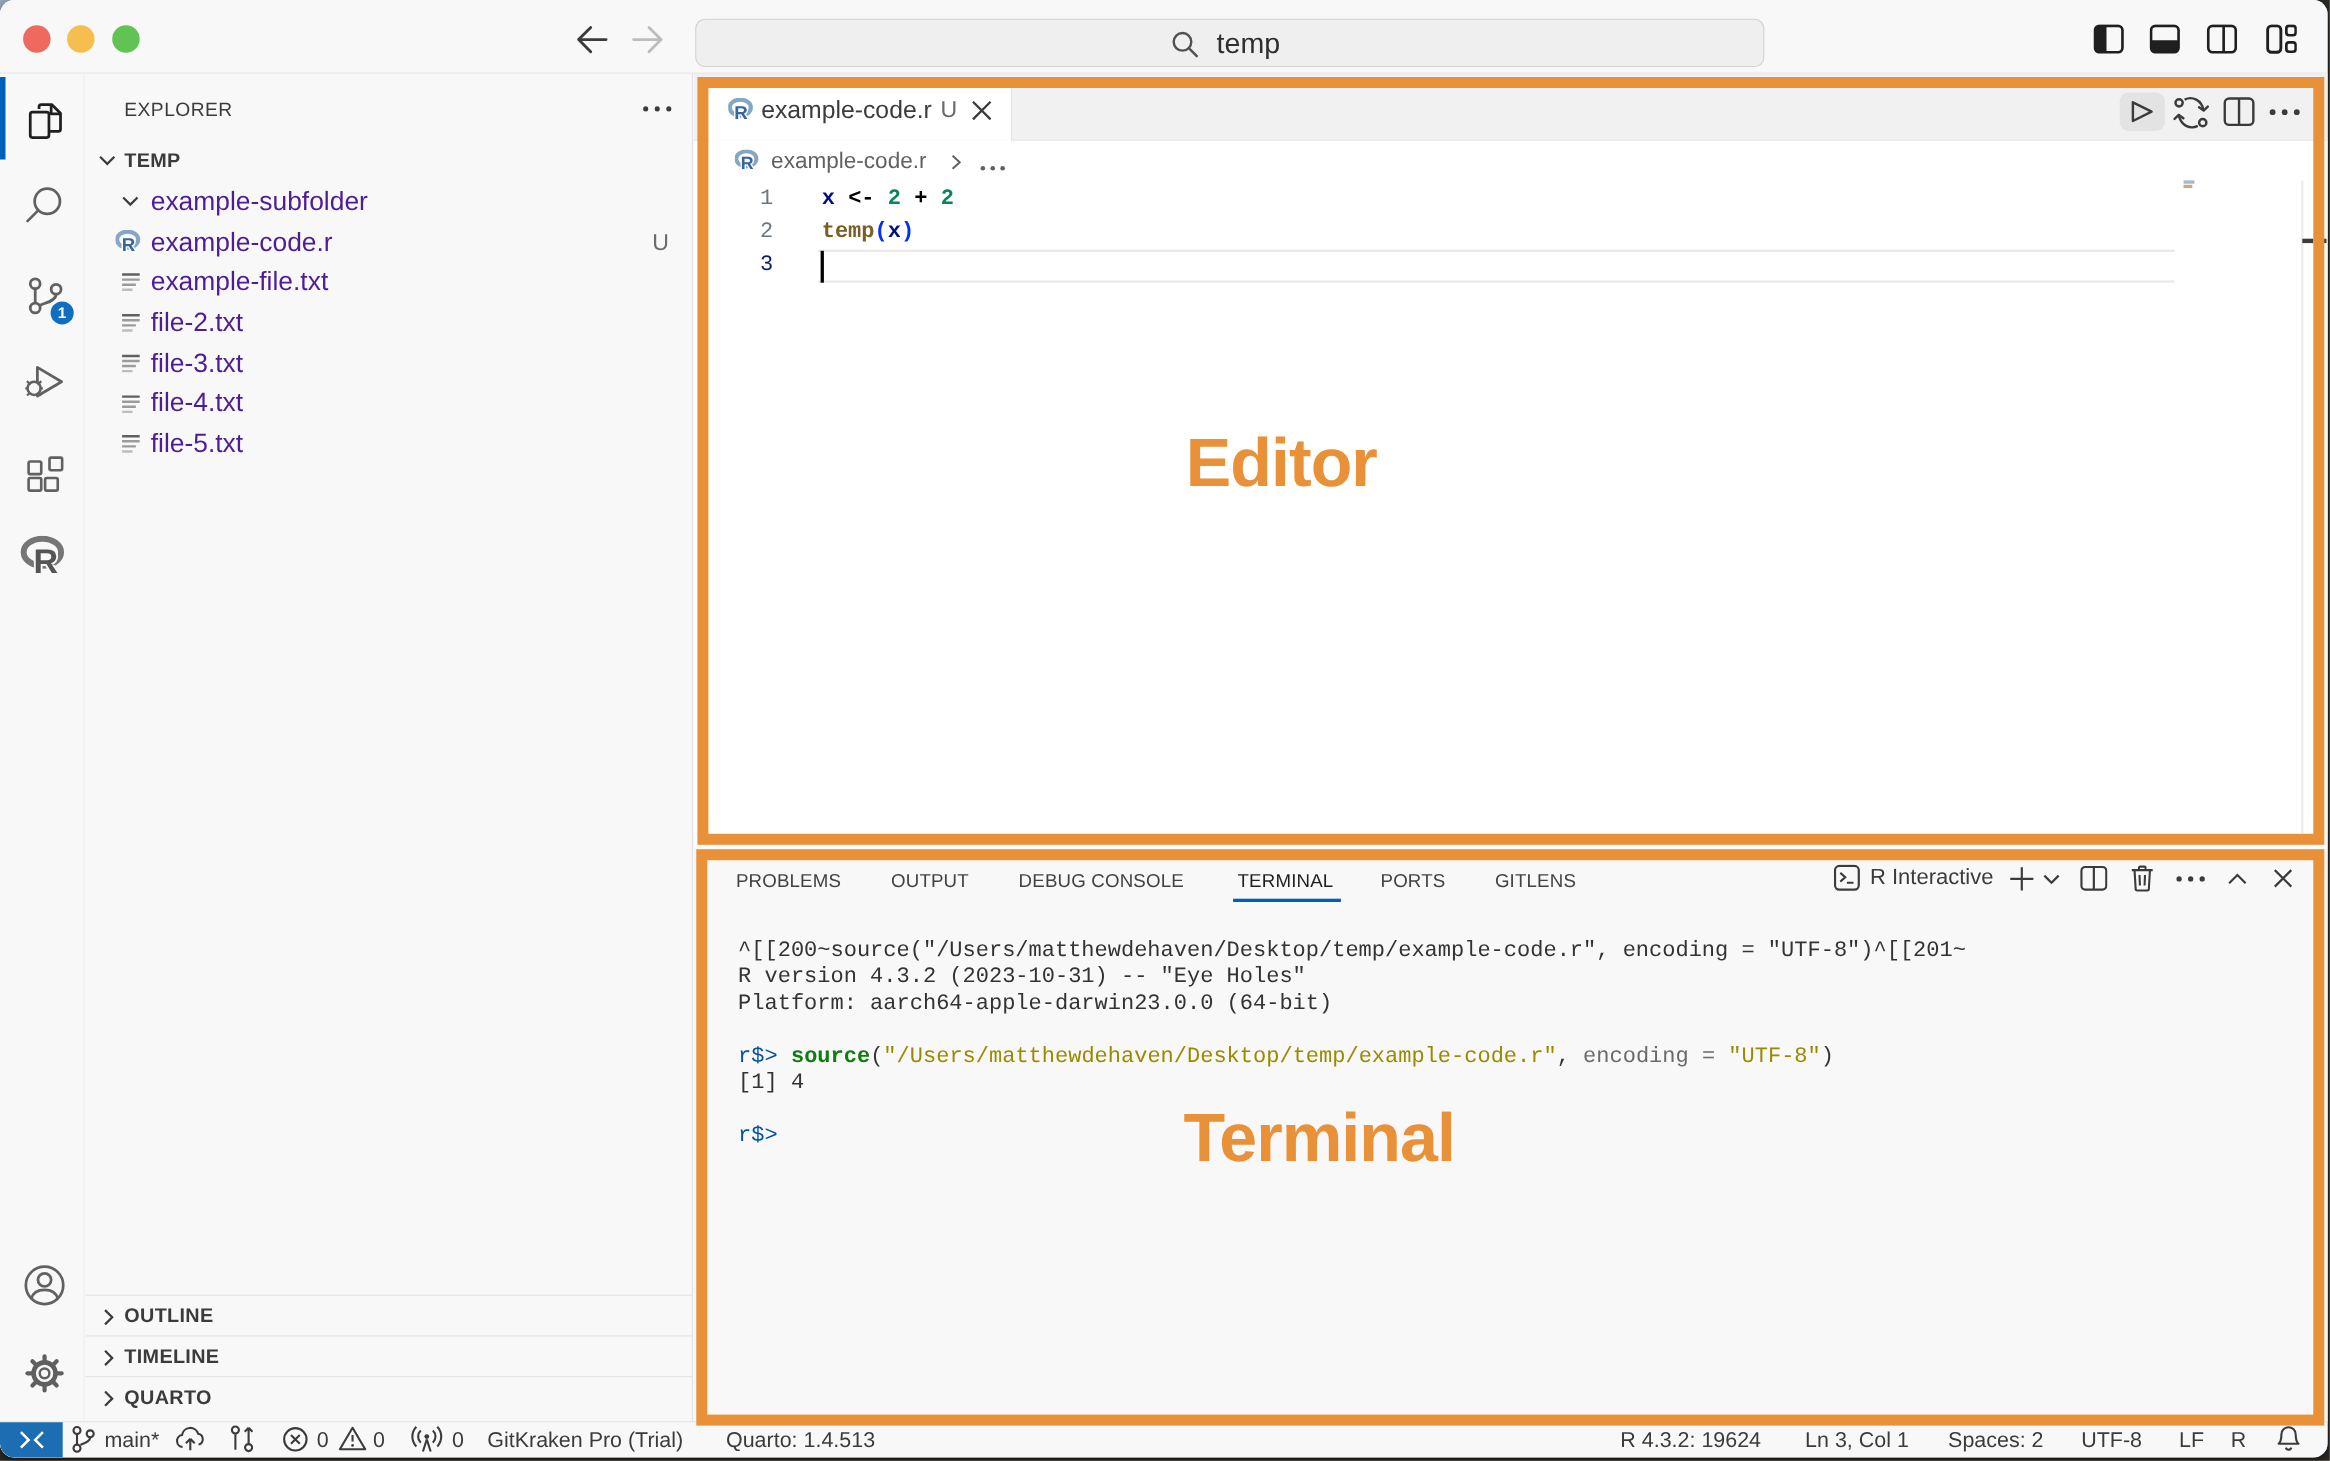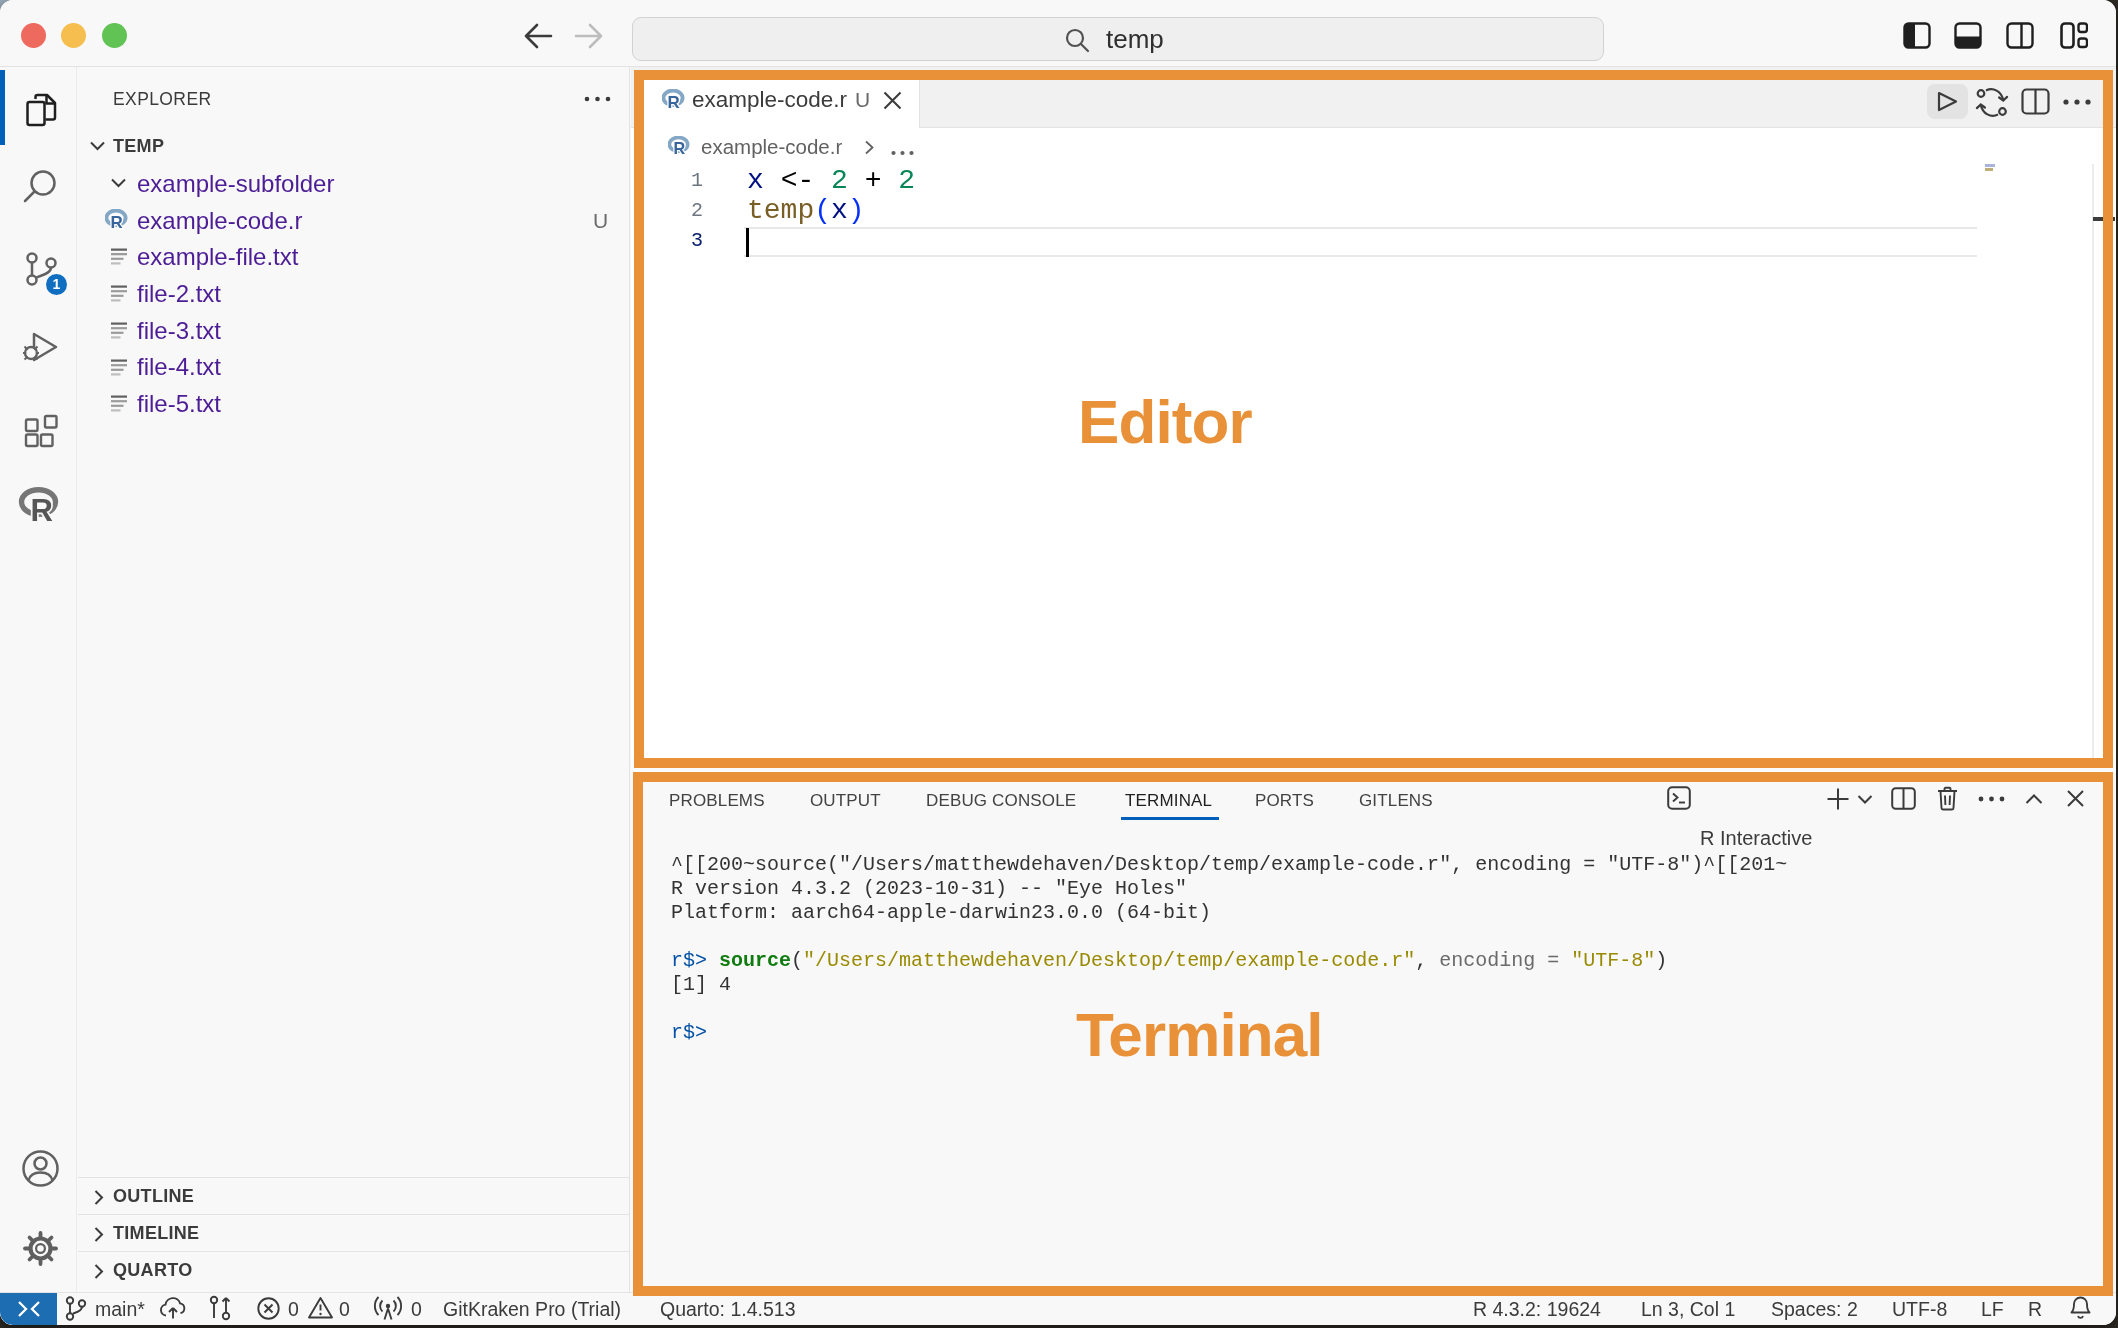--- a/index.html
+++ b/index.html
@@ -17,21 +17,21 @@
   #actbar{left:0;top:67px;width:77px;height:1225px;background:#f8f8f8;border-right:1px solid #ececec;box-sizing:border-box;}
   
   #sidebar{left:77px;top:67px;width:553px;height:1225px;background:#f8f8f8;border-right:1px solid #e3e3e3;box-sizing:border-box;}
   .treerow{left:0;width:552px;height:37px;line-height:37px;font-size:24px;color:#4c1d95;}
   .seclabel{font-weight:bold;font-size:18px;color:#3b3b3b;letter-spacing:0.3px;}
   .secrow{left:78px;width:552px;height:37px;line-height:36px;border-top:1px solid #e3e3e3;}
   
   #tabbar{left:631px;top:67px;width:1486px;height:61px;background:#f1f1f1;border-bottom:1px solid #e3e3e3;box-sizing:border-box;}
   #tab1{left:644px;top:79px;width:276px;height:49px;background:#ffffff;border-right:1px solid #e3e3e3;box-sizing:border-box;}
   #editorwhite{left:631px;top:128px;width:1486px;height:630px;background:#ffffff;}
-  .codeline{font-family:"Liberation Mono",monospace;font-size:28px;white-space:pre;}
+  .codeline{font-family:"Liberation Mono",monospace;font-size:20px;white-space:pre;font-weight:bold;}
   .lnum{font-family:"Liberation Mono",monospace;font-size:20px;color:#6e7681;}
   
   #gap{left:631px;top:758px;width:1486px;height:14px;background:#fbfcfd;}
   #panel{left:631px;top:772px;width:1486px;height:520px;background:#f8f8f8;}
   .ptab{font-size:17px;color:#424242;letter-spacing:0.15px;}
   .termline{font-family:"Liberation Mono",monospace;font-size:20px;white-space:pre;color:#333333;}
   
   #statusbar{left:0;top:1292px;width:2116px;height:33px;background:#f8f8f8;border-top:1px solid #e3e3e3;box-sizing:border-box;}
   .sbitem{font-size:19.5px;color:#3b3b3b;top:1297px;height:24px;line-height:24px;}
   
@@ -306,21 +306,21 @@
     <div class="abs ptab" style="left:1125px;top:782px;height:37px;line-height:37px;color:#1f1f1f;">TERMINAL</div>
     <div class="abs" style="left:1121px;top:817px;width:98px;height:2.5px;background:#005fb8;"></div>
     <div class="abs ptab" style="left:1255px;top:782px;height:37px;line-height:37px;">PORTS</div>
     <div class="abs ptab" style="left:1359px;top:782px;height:37px;line-height:37px;">GITLENS</div>
 
     <svg class="abs" style="left:1667px;top:786px;" width="24" height="24" viewBox="0 0 24 24">
       <rect x="1.2" y="1.2" width="21.6" height="21.6" rx="4" fill="none" stroke="#3b3b3b" stroke-width="2"></rect>
       <path d="M6 7.5 L10.5 11.5 L6 15.5" stroke="#3b3b3b" stroke-width="1.9" fill="none"></path>
       <path d="M12 16.5 H18" stroke="#3b3b3b" stroke-width="1.9"></path>
     </svg>
-    <div class="abs" style="left:1700px;top:786px;height:24px;line-height:24px;font-size:20px;color:#3b3b3b;margin-top:40px;">R Interactive</div>
+    <div class="abs" style="left:1700px;top:786px;height:24px;line-height:24px;font-size:20px;color:#3b3b3b;">R Interactive</div>
     <svg class="abs" style="left:1825px;top:786px;" width="26" height="26" viewBox="0 0 26 26">
       <path d="M13 2.5 V23.5 M2.5 13 H23.5" stroke="#3b3b3b" stroke-width="2" fill="none"></path>
     </svg>
     <svg class="abs" style="left:1856px;top:793px;" width="18" height="13" viewBox="0 0 18 13">
         <path d="M2.5 3 L9 9.5 L15.5 3" stroke="#3b3b3b" stroke-width="2" fill="none"></path>
       </svg>
     <svg class="abs" style="left:1891px;top:787px;" width="25" height="23" viewBox="0 0 25 23">
       <rect x="1.2" y="1.2" width="22.6" height="20.6" rx="3.5" fill="none" stroke="#3b3b3b" stroke-width="2"></rect>
       <line x1="12.5" y1="1.2" x2="12.5" y2="21.8" stroke="#3b3b3b" stroke-width="2"></line>
     </svg>

